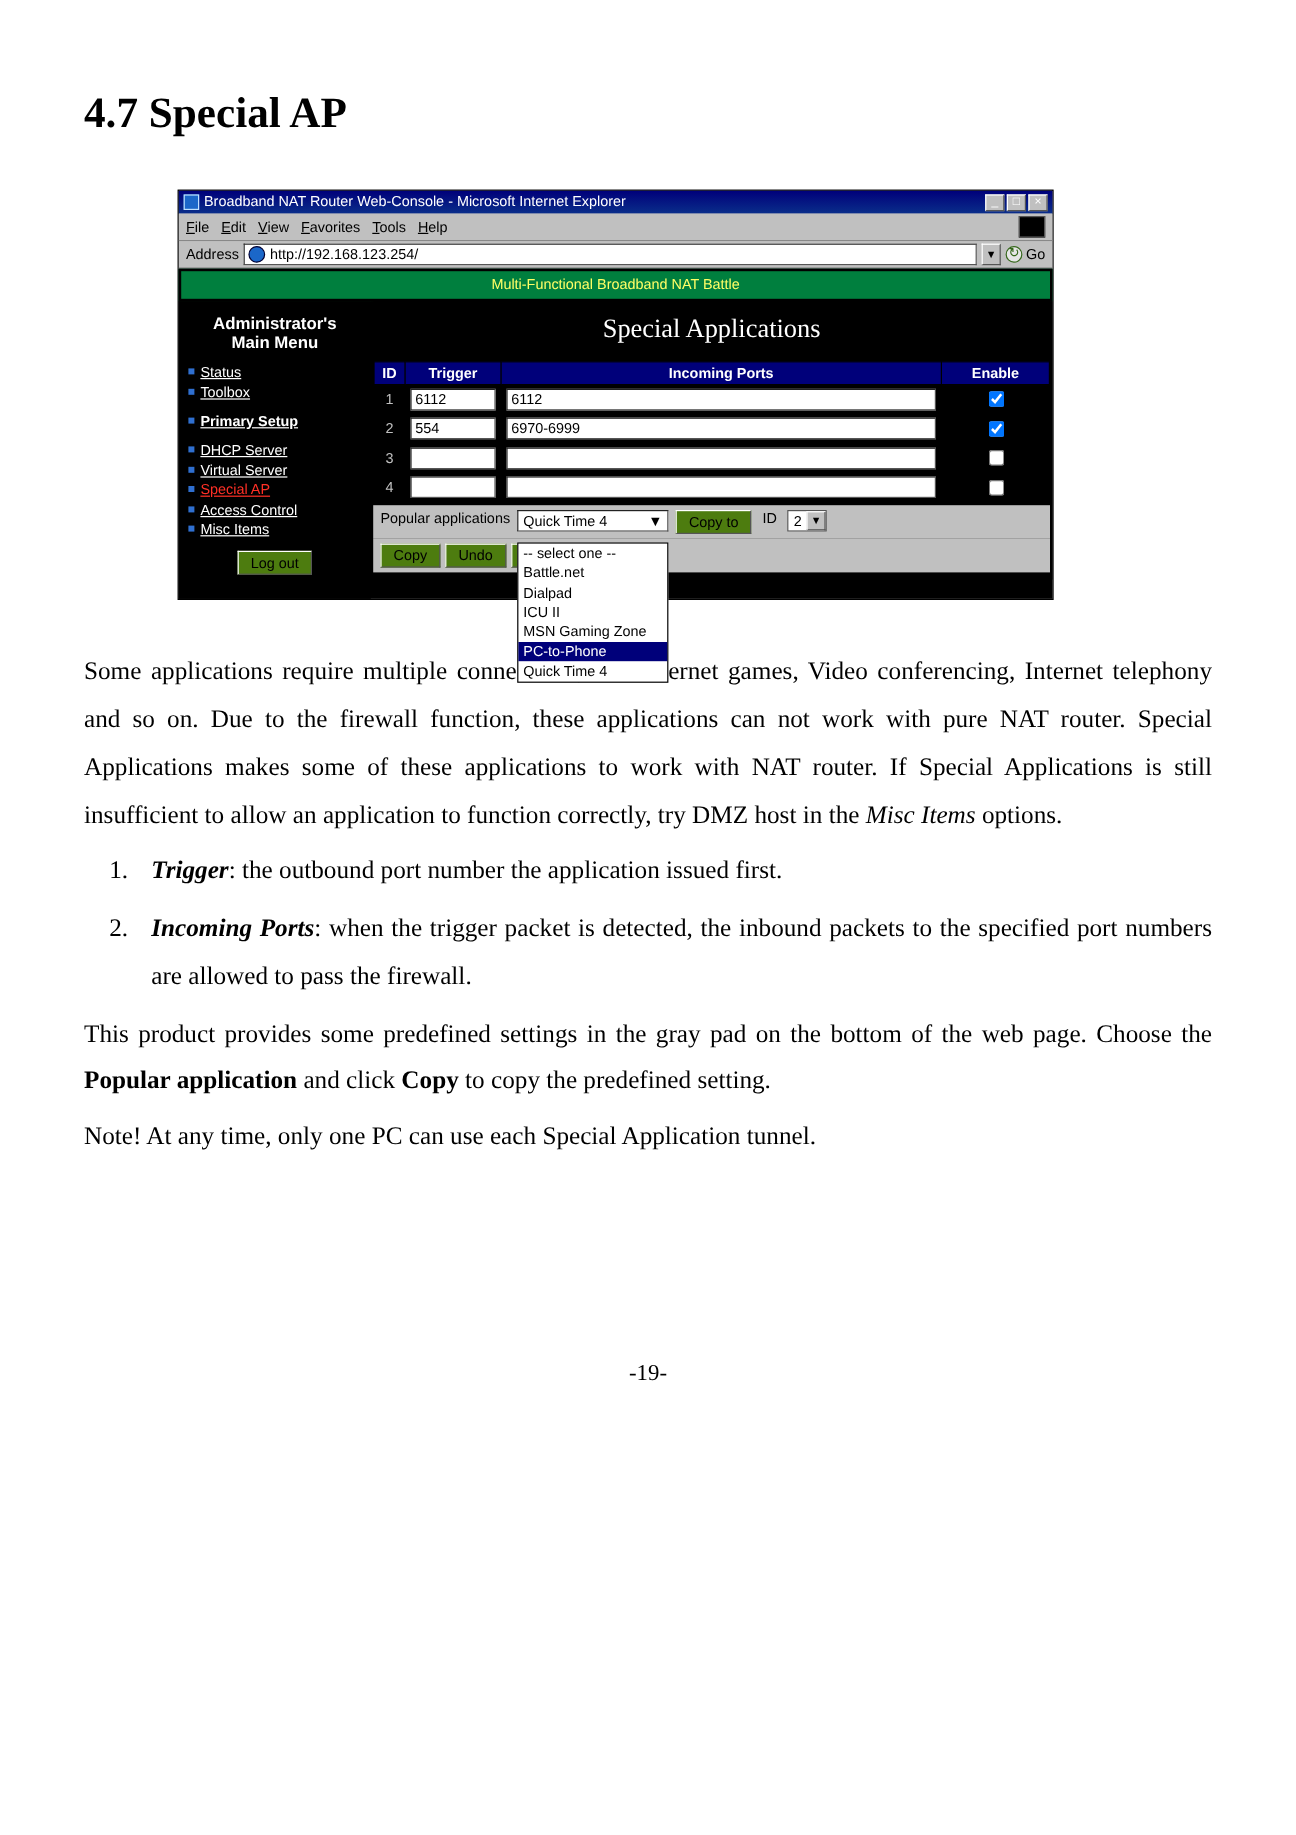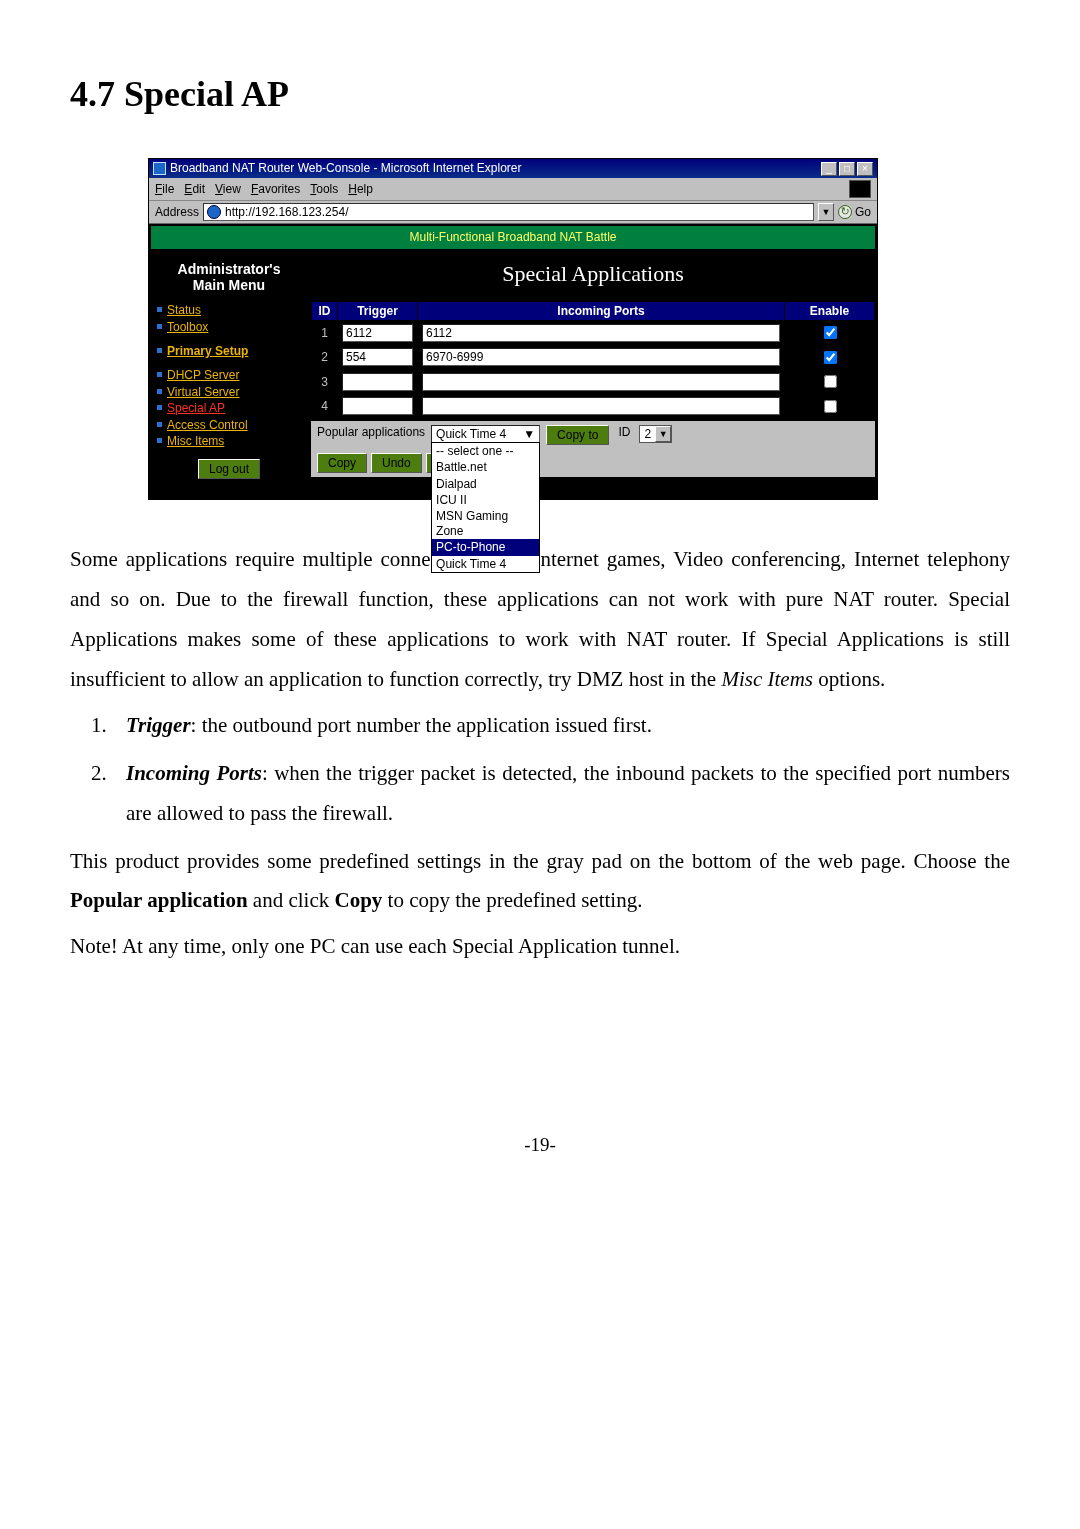--- a/index.html
+++ b/index.html
@@ -84,21 +84,21 @@
     background:#007f3e; color:#ffff66; text-align:center; padding:4px; border:2px solid #000;
   }
   .content-row { display:flex; align-items:flex-start; }
   .sidebar {
     width:160px; background:#000; color:#bcb112; padding:6px 4px 10px 4px;
   }
   .sidebar-title {
     color:#fff; font-weight:bold; text-align:center; font-size:14px; padding:4px 0 8px 0;
   }
   .side-link {
-    color:#eab308; text-decoration:underline; display:block; padding:1px 0 1px 14px;
+    color:#ffffff; text-decoration:underline; display:block; padding:1px 0 1px 14px;
     position:relative; font-size:12px;
   }
   .side-link.active { color:#ff3026; }
   .side-link.bold { font-weight:bold; }
   .side-link::before {
     content:""; width:5px; height:5px; background:#2f6fd0; position:absolute; left:4px; top:5px;
   }
   .logout-wrap { text-align:center; padding:10px 0; }
   .btn3d {
     background:#4d7c0f; border:1px solid #fff; border-right-color:#555; border-bottom-color:#555;
@@ -128,28 +128,28 @@
   .w-en { width:90px; }
   .txtin {
     width:100%; background:#fff; border:1px solid #555; border-top-color:#222;
     border-left-color:#222; font-size:12px; padding:1px 3px; height:18px;
   }
   .chk { width:13px; height:13px; }
   .popular-row {
     background:#c0c0c0; color:#000; padding:4px 6px; display:flex; align-items:flex-start;
     gap:6px; margin-top:2px;
   }
-  .sel-wrap { position:relative; width:109px; }
+  .sel-wrap { position:relative; width:126px; }
   .sel-closed {
     background:#fff; border:1px solid #555; border-top-color:#222; border-left-color:#222;
     height:18px; display:flex; align-items:center; padding:0 4px; justify-content:space-between;
     font-size:12px;
   }
   .sel-open {
-    position:absolute; top:17px; left:0; right:0; background:#fff;
+    position:absolute; top:27px; left:0; right:0; background:#fff;
     border:1px solid #000; font-size:12px; z-index:5;
   }
   .sel-open .opt { padding:1px 4px; }
   .sel-open .opt.hi { background:#00007a; color:#fff; }
   .id-sel {
     display:inline-flex; align-items:center; border:1px solid #555; background:#fff;
     height:18px; font-size:12px;
   }
   .id-sel .v { padding:0 4px; }
   .id-label { font-size:12px; margin:0 3px; }

